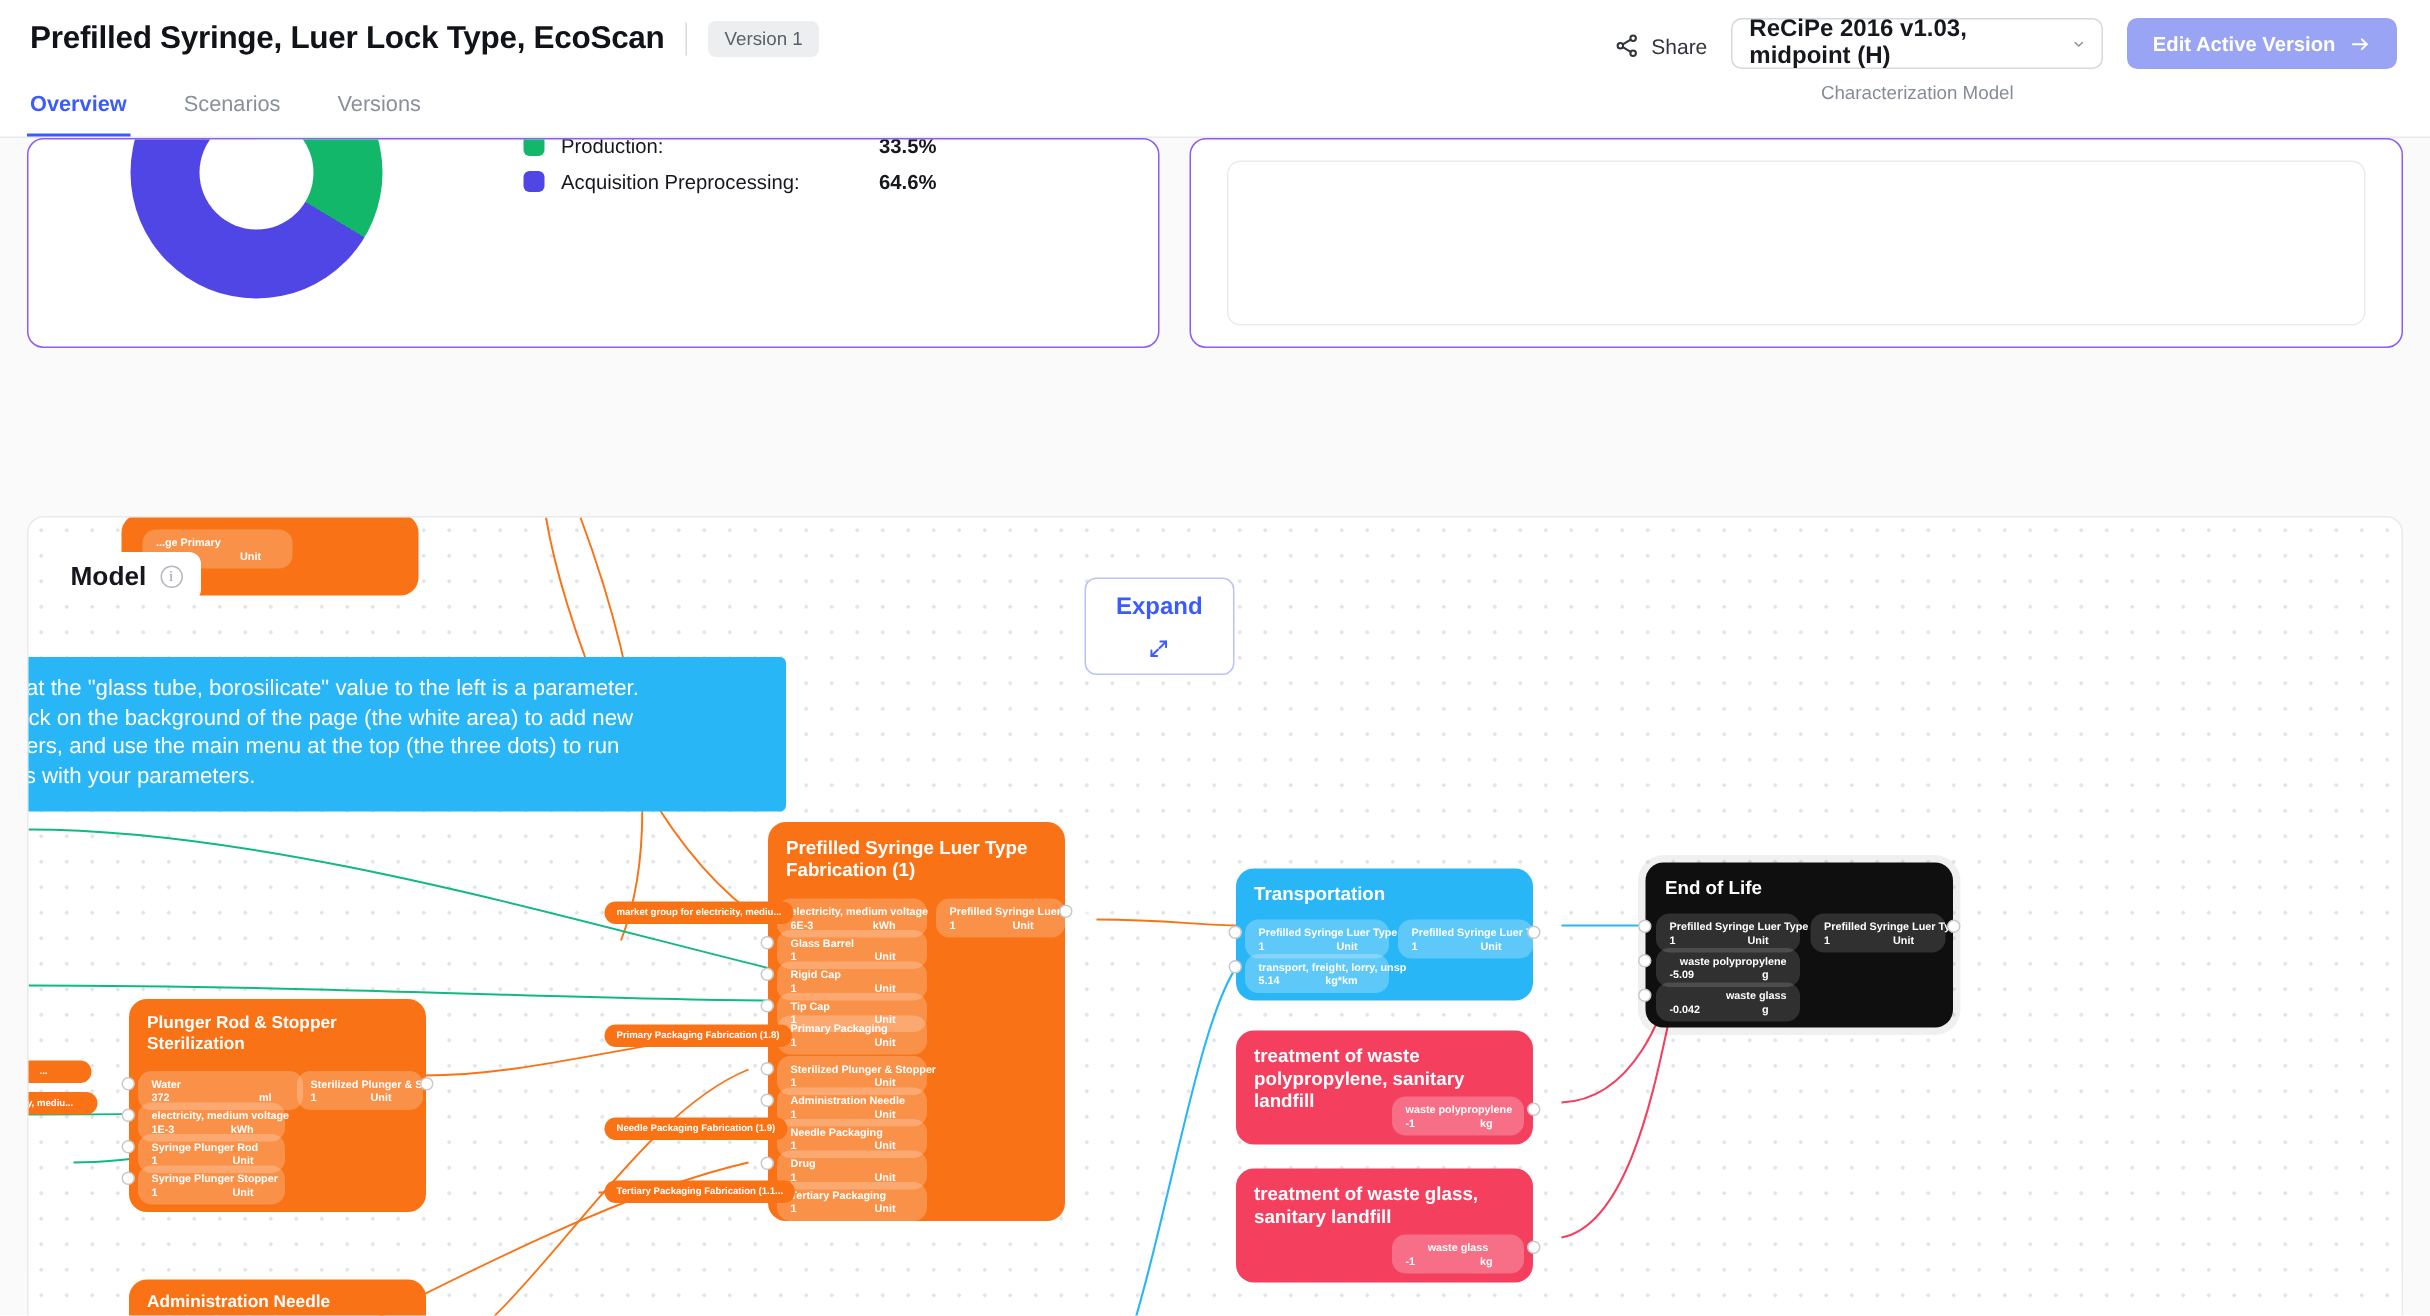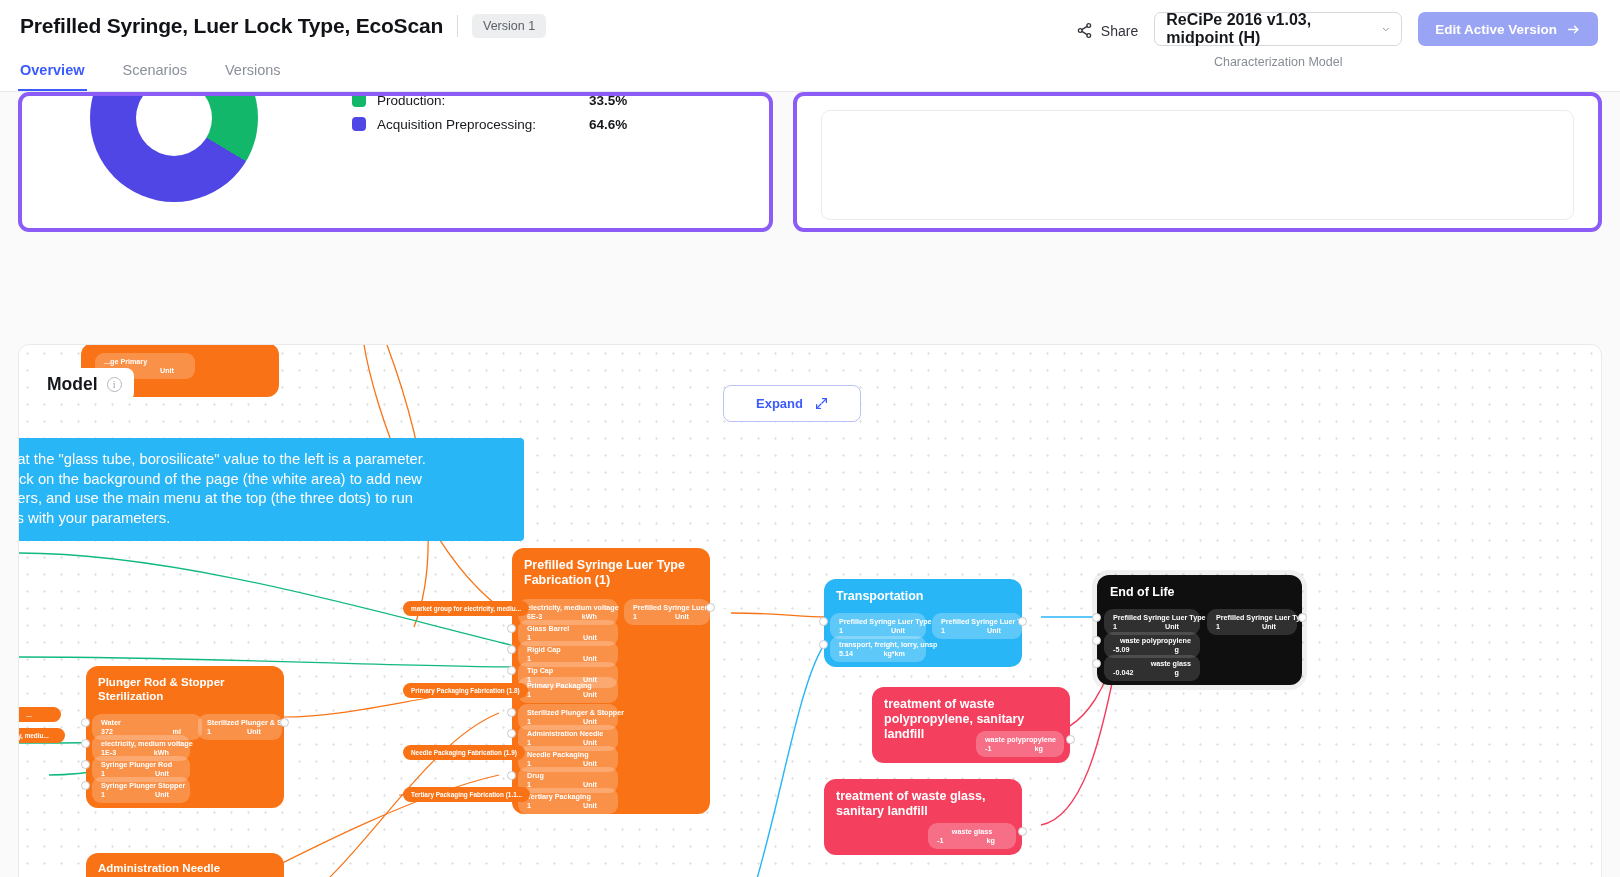--- a/index.html
+++ b/index.html
@@ -73,21 +73,21 @@
   .page-body {
     position: relative; width: 1620px; height: 785px;
     background: #fafafa; padding: 0 18px;
   }
 
   .cards-row {
     position: absolute; left: 18px; top: 0; right: 18px;
     height: 140px; display: flex; gap: 20px;
   }
   .card {
-    background: #fff; border: 4px solid #8b5cf6; border-radius: 11px;
+    background: #fff; border: 1px solid #8b5cf6; border-radius: 11px;
     position: relative; overflow: hidden;
   }
   .card-left { width: 755px; }
   .card-right { flex: 1; padding: 14px 24px 0 24px; }
   .card-right-inner {
     width: 100%; height: 110px;
     border: 1px solid #e9ebee; border-radius: 9px; background:#fff;
   }
 
   
@@ -131,24 +131,25 @@
   .model-label-text { font-size: 17.5px; font-weight: bold; color: #15171c; }
   .info-icon {
     width: 15px; height: 15px; border-radius: 50%;
     border: 1.4px solid #b5b9c0; color: #9aa0a8;
     font-size: 10px; display: flex; align-items: center; justify-content: center;
     font-family: "Liberation Serif", serif; cursor: pointer;
   }
   .expand-btn {
     position: absolute; left: 704px; top: 40px; z-index: 40;
     background: #fff; border: 1px solid #b9c2fb; border-radius: 8px;
-    color: #3b5bfd; font-size: 13px; font-weight: bold;
-    padding: 10px 32px; cursor: pointer;
+    color: #3b5bfd; font-size: 16px; font-weight: bold;
+    padding: 10px 20px; cursor: pointer;
     display: flex; align-items: center; gap: 12px;
     font-family: "Liberation Sans", sans-serif;
+    flex-direction: column;
   }
 
   
   .note-box {
     position: absolute; left: -30px; top: 93px; width: 535px; z-index: 30;
     background: #29b6f6; color: #ffffff; border-radius: 4px;
     padding: 12px 16px; font-size: 14.8px; line-height: 1.33;
   }
 
   
@@ -536,21 +537,21 @@
               <span class="pill-unit">Unit</span>
             </div>
         </div>
         <span class="handle" style="left:-5px; top:38px;"></span>
         <span class="handle" style="left:-5px; top:61px;"></span>
         <span class="handle" style="left:-5px; top:84px;"></span>
         <span class="handle" style="right:-5px; top:38px;"></span>
       </div>
     </div>
 
-    <div class="node" style="left:805px; top:342px;margin-left:48px;">
+    <div class="node" style="left:805px; top:342px;">
       <div class="node-box" style="width:198px; height:76px; background:#f43f5e;">
         <div class="node-title" style="position:absolute; left:12px; top:10px; width:182px; font-size:12.5px;">treatment of waste polypropylene, sanitary landfill</div>
         <div class="pill" style="left:104px; top:44px; width:88px; background:rgba(255,255,255,0.25);">
           <div class="pill-name" style="text-align:center;">waste polypropylene</div>
           <div class="pill-row">
               <span>-1</span>
               <span class="pill-unit">kg</span>
             </div>
         </div>
         <span class="handle" style="right:-5px; top:48px;"></span>

